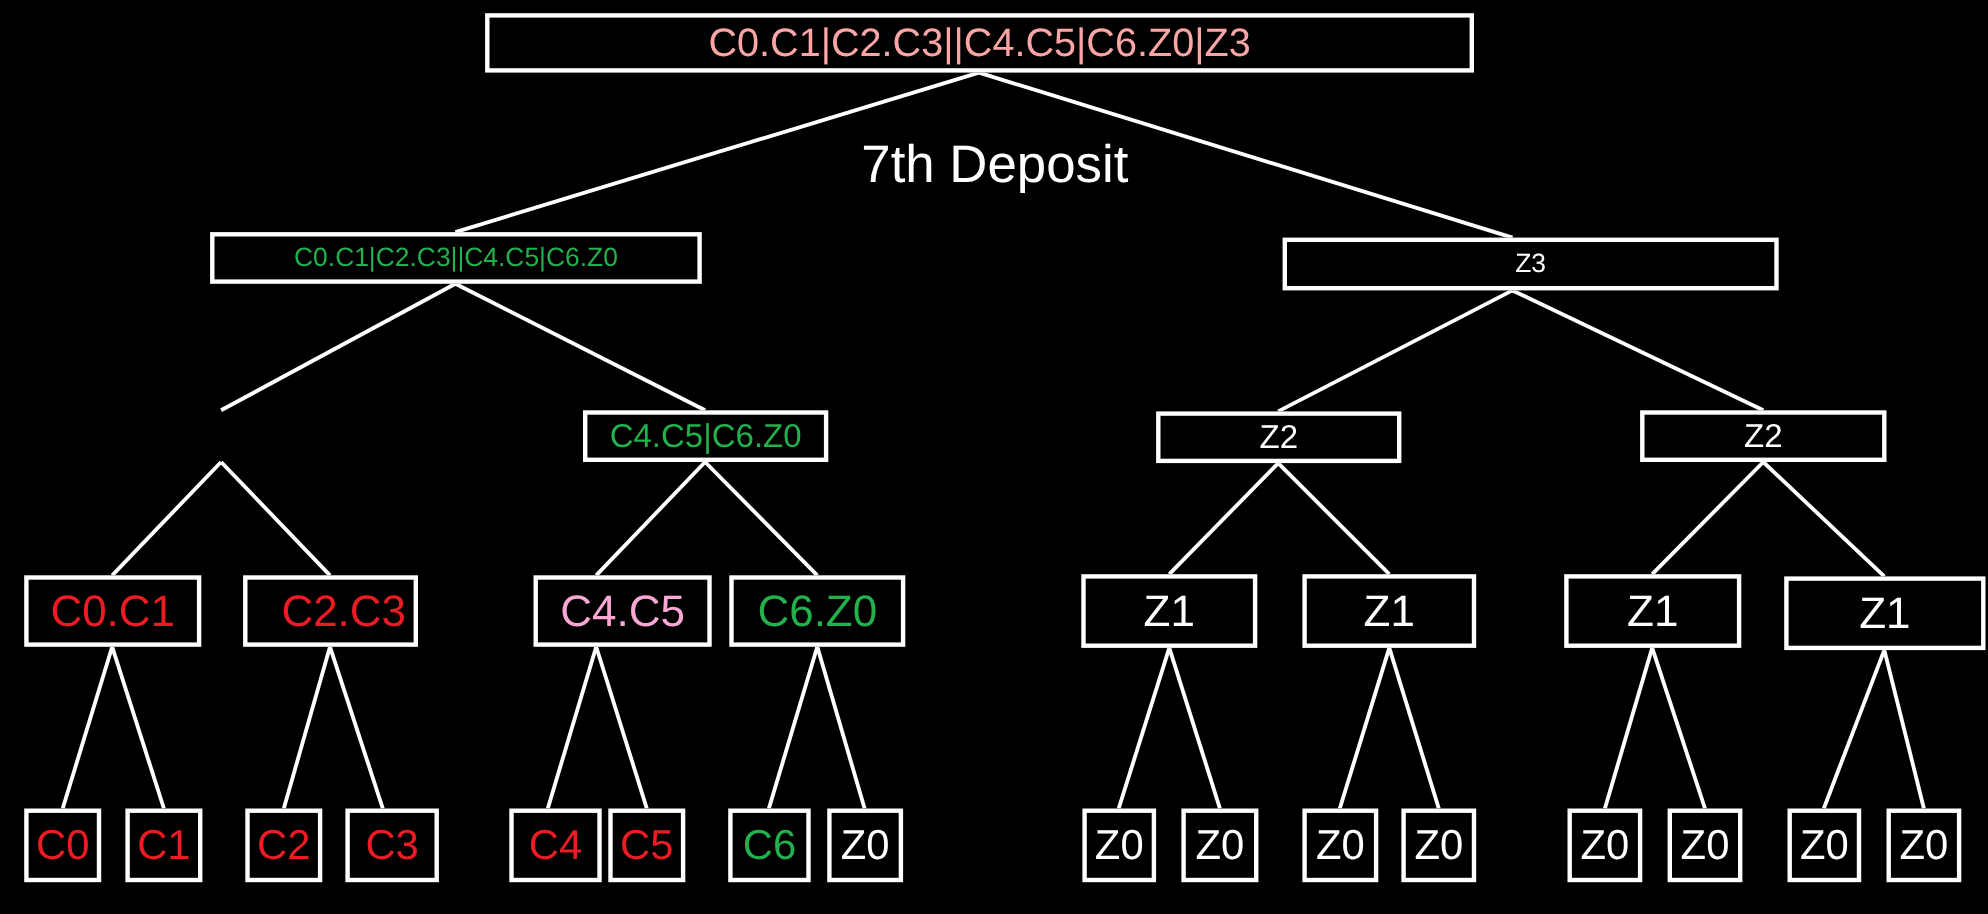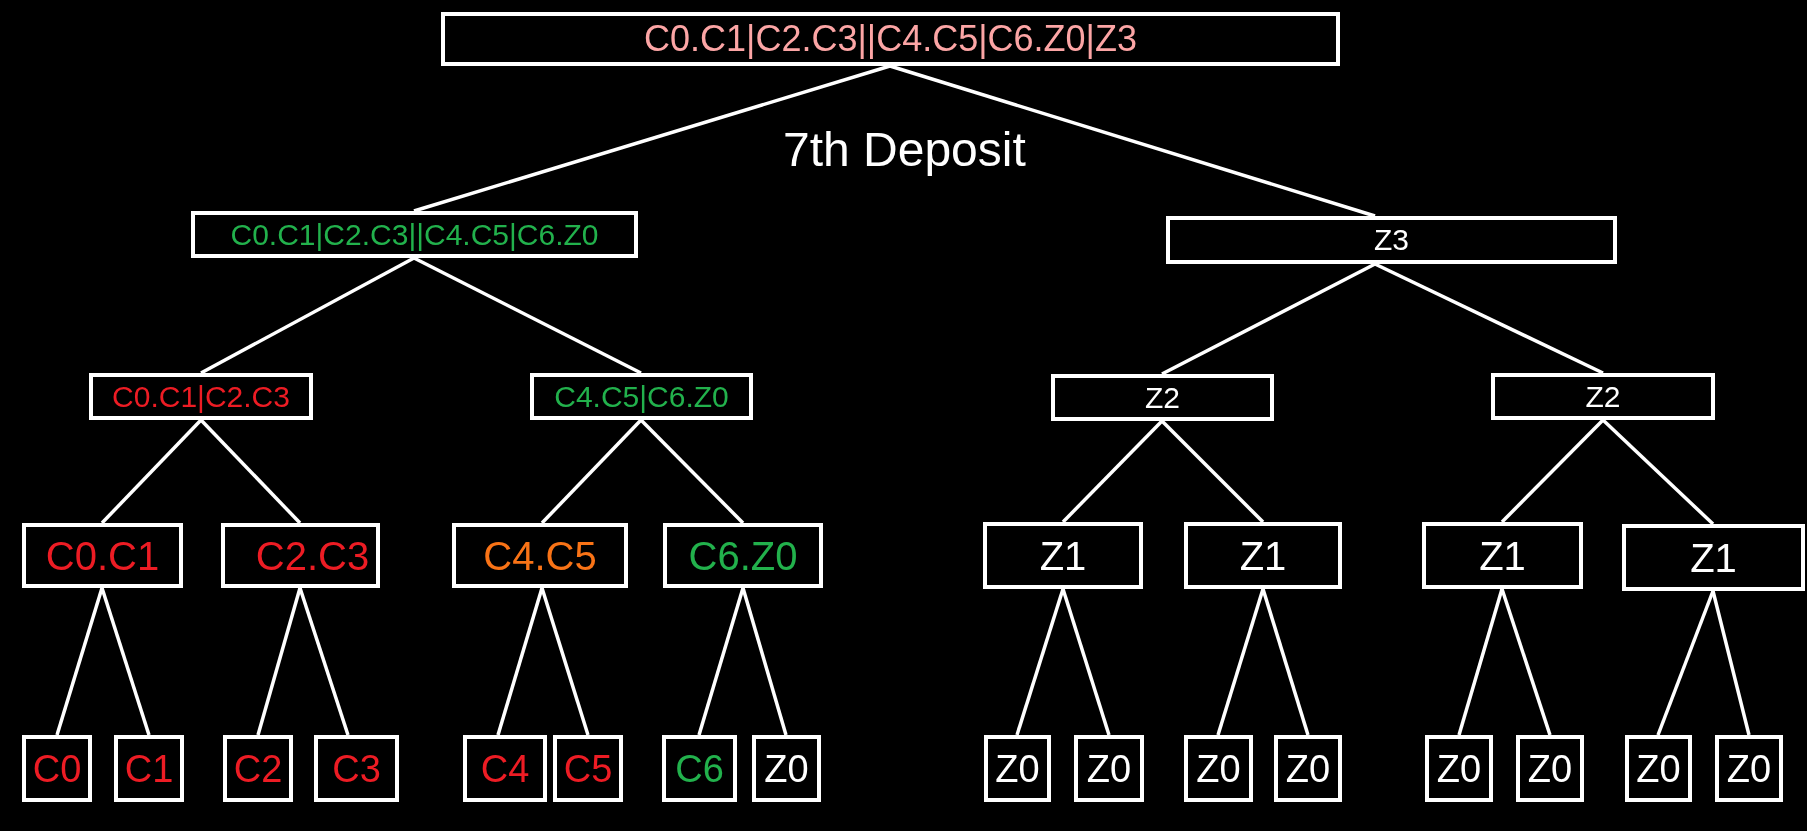--- a/index.html
+++ b/index.html
@@ -28,21 +28,21 @@
     box-sizing: border-box;
     border: 4px solid var(--border);
     background: var(--bg);
     display: flex;
     align-items: center;
     justify-content: center;
     white-space: nowrap;
     line-height: 1;
   }
   .fs-root { font-size: 36px; }
-  .fs-l2   { font-size: 30px; text-align: right; }
+  .fs-l2   { font-size: 24px; text-align: right; }
   .fs-l3   { font-size: 30px; }
   .fs-l4   { font-size: 40px; }
   .fs-leaf { font-size: 38px; }
   .annotation {
     position: absolute;
     left: 783px;
     top: 126px;
     color: #ffffff;
     font-size: 48px;
     line-height: 1;
@@ -88,28 +88,27 @@
     <line x1="1713" y1="591" x2="1749" y2="735"></line>
   </svg>
 
   <div class="node fs-root" style="left: 441px; top: 12px; width: 899px; height: 54px; color: #fca5a5;">C0.C1|C2.C3||C4.C5|C6.Z0|Z3</div>
 
   <div class="annotation">7th Deposit</div>
 
   <div class="node fs-l2" style="left: 191px; top: 211px; width: 447px; height: 47px; color: rgb(34, 177, 76);">C0.C1|C2.C3||C4.C5|C6.Z0</div>
   <div class="node fs-l2" style="left: 1150px; top: 216px; width: 451px; height: 48px; color: rgb(255, 255, 255); margin-left: 16px;">Z3</div>
 
-  <div class="node fs-l3" style="left: 89px; top: 373px; width: 224px; height: 47px; color: rgb(237, 28, 36);">C0.C1|C2.C3</div>
   <div class="node fs-l3" style="left: 530px; top: 373px; width: 223px; height: 47px; color: rgb(34, 177, 76);">C4.C5|C6.Z0</div>
   <div class="node fs-l3" style="left: 1051px; top: 374px; width: 223px; height: 47px; color: rgb(255, 255, 255);">Z2</div>
   <div class="node fs-l3" style="left: 1491px; top: 373px; width: 224px; height: 47px; color: rgb(255, 255, 255);">Z2</div>
 
   <div class="node fs-l4" style="left: 22px; top: 523px; width: 161px; height: 65px; color: rgb(237, 28, 36);">C0.C1</div>
   <div class="node fs-l4" style="left: 221px; top: 523px; width: 159px; height: 65px; color: rgb(237, 28, 36); padding-left: 24px;">C2.C3</div>
-  <div class="node fs-l4" style="left: 452px; top: 523px; width: 176px; height: 65px; color: #f97316;">C4.C5</div>
+  <div class="node fs-l4" style="left: 485px; top: 523px; width: 162px; height: 65px; color: #f9a8d4;">C4.C5</div>
   <div class="node fs-l4" style="left: 663px; top: 523px; width: 160px; height: 65px; color: rgb(34, 177, 76);">C6.Z0</div>
   <div class="node fs-l4" style="left: 983px; top: 522px; width: 160px; height: 67px; color: rgb(255, 255, 255);">Z1</div>
   <div class="node fs-l4" style="left: 1184px; top: 522px; width: 158px; height: 67px; color: rgb(255, 255, 255);">Z1</div>
   <div class="node fs-l4" style="left: 1422px; top: 522px; width: 161px; height: 67px; color: rgb(255, 255, 255);">Z1</div>
   <div class="node fs-l4" style="left: 1622px; top: 524px; width: 183px; height: 67px; color: rgb(255, 255, 255);">Z1</div>
 
   <div class="node fs-leaf" style="left: 22px; top: 735px; width: 70px; height: 67px; color: rgb(237, 28, 36);">C0</div>
   <div class="node fs-leaf" style="left: 114px; top: 735px; width: 70px; height: 67px; color: rgb(237, 28, 36);">C1</div>
   <div class="node fs-leaf" style="left: 223px; top: 735px; width: 70px; height: 67px; color: rgb(237, 28, 36);">C2</div>
   <div class="node fs-leaf" style="left: 314px; top: 735px; width: 85px; height: 67px; color: rgb(237, 28, 36);">C3</div>

